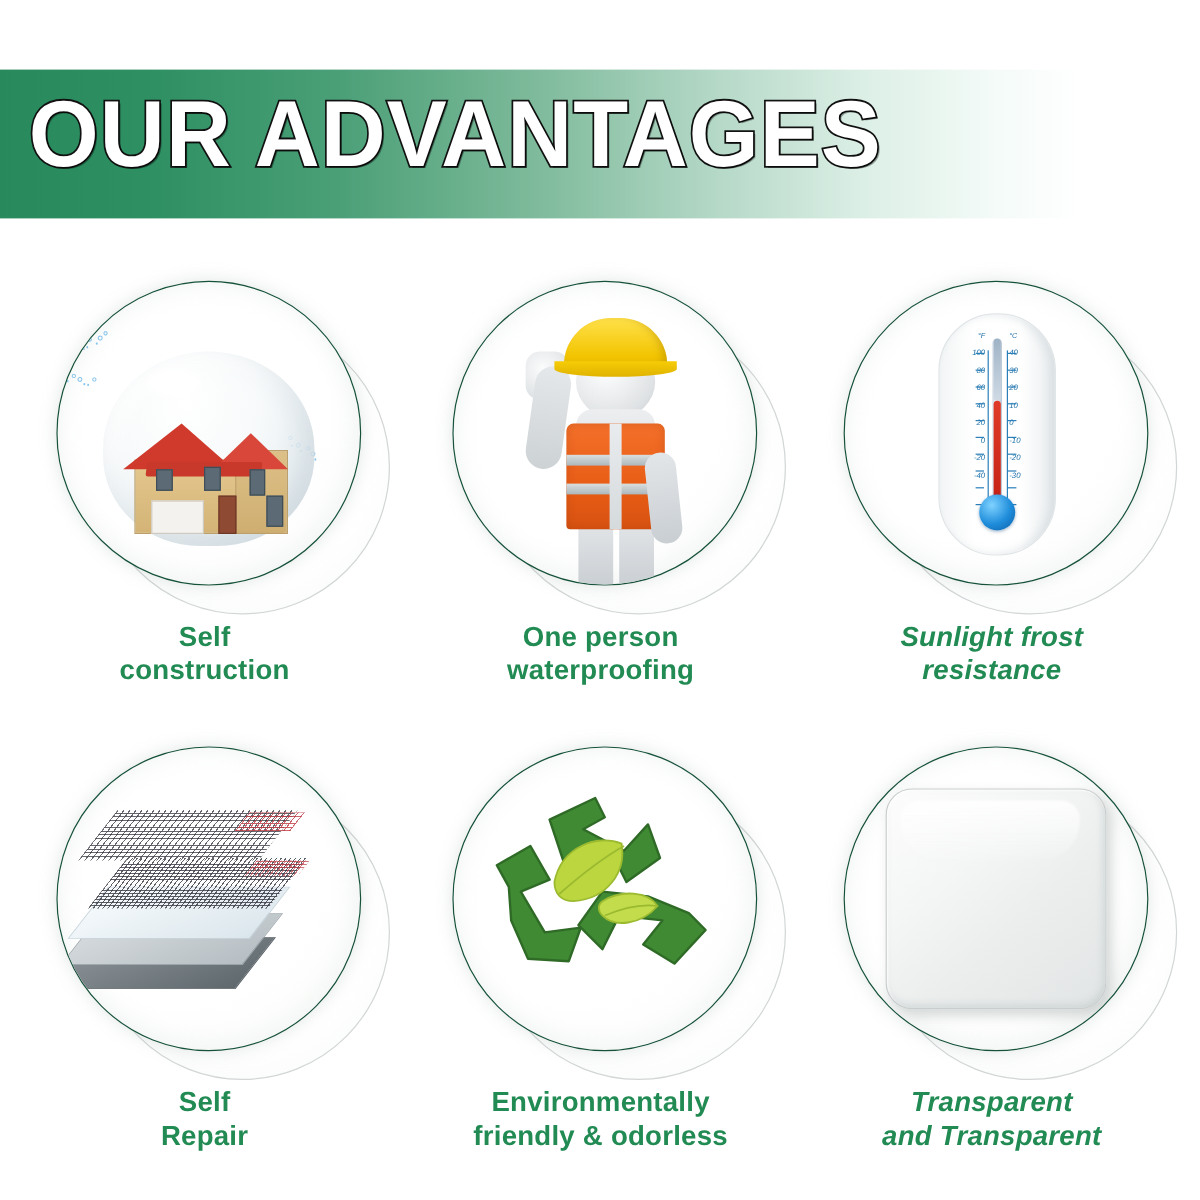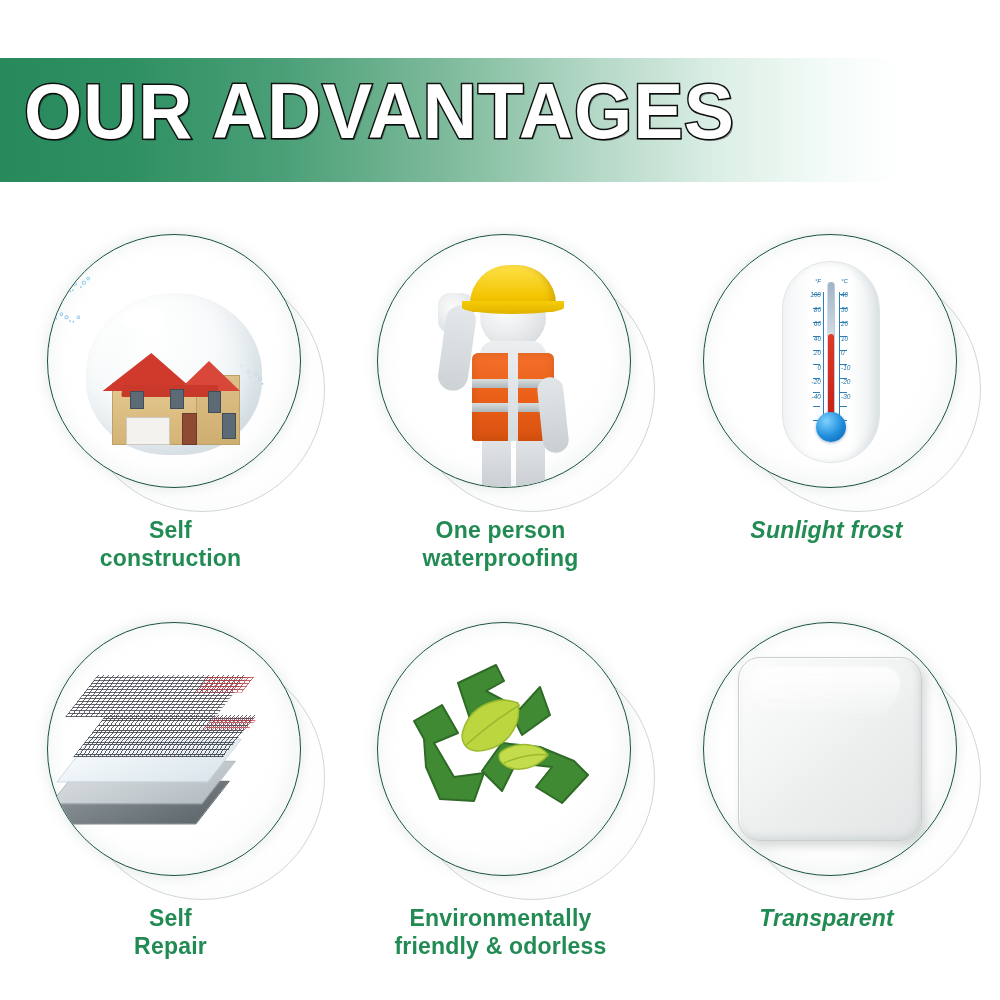--- a/index.html
+++ b/index.html
@@ -555,20 +555,21 @@
             <div class="thermo-tube"></div>
             <div class="thermo-merc-top"></div>
             <div class="thermo-merc"></div>
             <div class="thermo-bulb"></div>
           </div>
         </div>
       </div>
     </div>
     <div class="advantage-label">
       <span class="l1">Sunlight frost</span>
+      <span class="l2">resistance</span>
     </div>
   </div>
 
   <div class="advantage-card col1 row1">
     <div class="circle-stack">
       <div class="ghost-ring"></div>
       <div class="main-circle">
         <div class="circle-art">
           <svg class="recycle" viewBox="0 0 200 200">
 
@@ -621,16 +622,17 @@
       <div class="ghost-ring"></div>
       <div class="main-circle">
         <div class="circle-art">
           <div class="panel"></div>
           <div class="panel-gloss"></div>
         </div>
       </div>
     </div>
     <div class="advantage-label">
       <span class="l1">Transparent</span>
+      <span class="l2">and Transparent</span>
     </div>
   </div>
 
 </div>
 
 </body></html>

